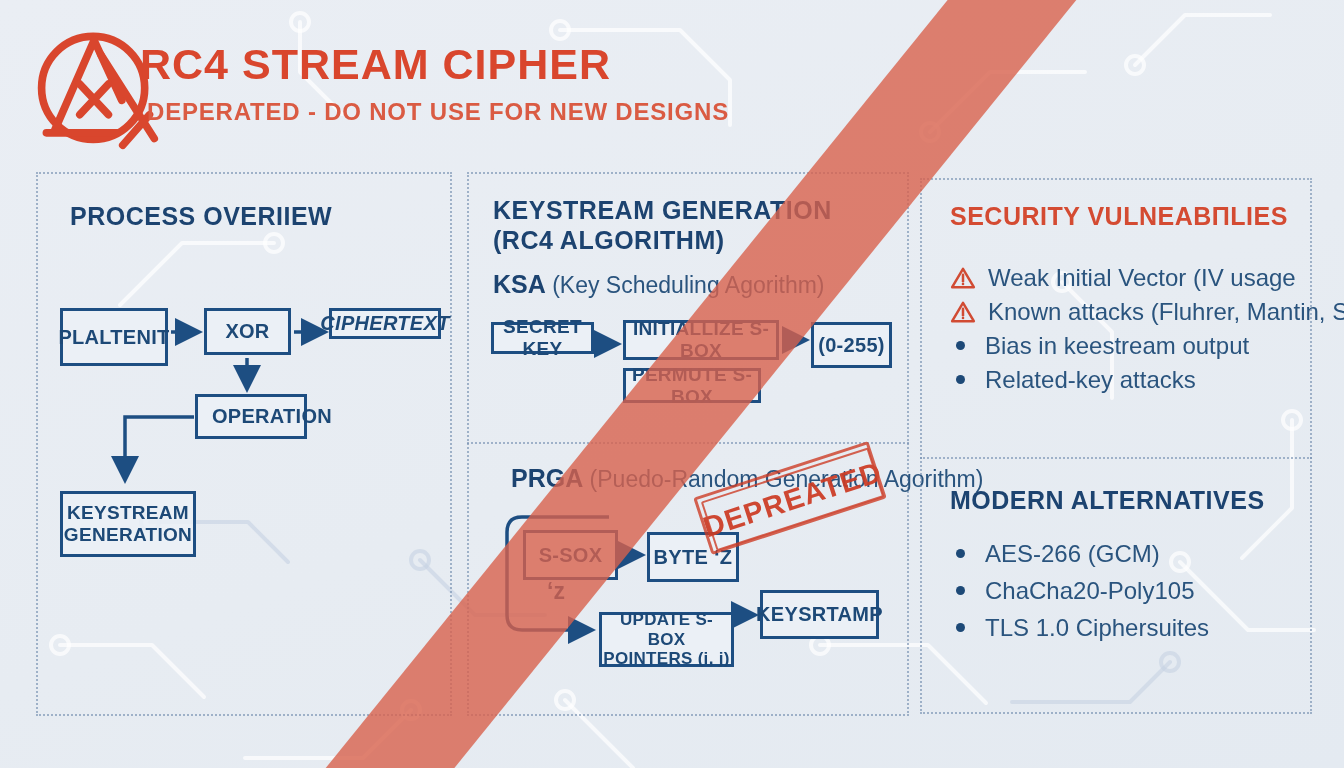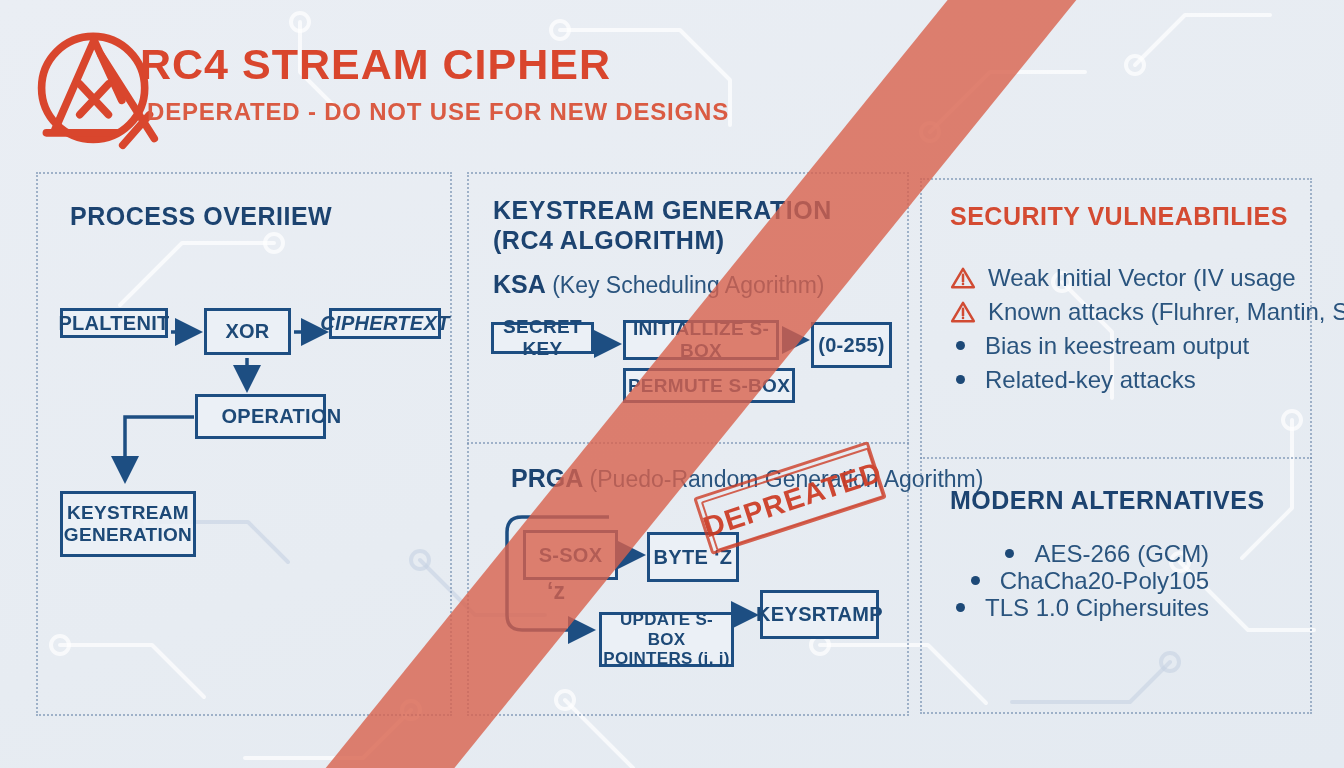--- a/index.html
+++ b/index.html
@@ -40,21 +40,21 @@
   .wire{position:absolute; inset:0; width:100%; height:100%; pointer-events:none;}
 
   .algo-line{position:absolute; white-space:nowrap;}
   .algo-line .lbl{font-size:25px; font-weight:800; color:#1c4370;}
   .algo-line .dsc{font-size:23px; font-weight:500; color:#2a547e;}
 
   .loop-label{position:absolute; font-size:23px; font-weight:700; color:#1d4977;}
 
   
   .vuln-list{position:absolute; left:28px; top:84px; display:flex; flex-direction:column; gap:7px;}
-  .alt-list {position:absolute; left:28px; top:360px; display:flex; flex-direction:column; align-items:flex-end;}
+  .alt-list {position:absolute; left:28px; top:360px; display:flex; flex-direction:column; gap:10px;}
   .li{display:flex; align-items:center; white-space:nowrap; font-size:24px; font-weight:500; color:#2a547e; height:27px;}
   .li .ico{width:26px; height:24px; margin-right:12px; flex:0 0 auto; display:flex; align-items:center;}
   .dot{width:9px; height:9px; border-radius:50%; background:#1d4977; margin:0 20px 0 6px; flex:0 0 auto;}
 
   
   .stripe{
     position:absolute; left:651px; top:-166px; width:100px; height:1100px;
     background:rgba(216,97,76,.8); transform:rotate(39deg); z-index:5; pointer-events:none;
   }
   .stamp{
@@ -134,24 +134,24 @@
         </marker>
       </defs>
       <g fill="none" stroke="#1d4e82" stroke-width="3.5">
         <path d="M133,158 H158" marker-end="url(#ah1)"></path>
         <path d="M256,158 H284" marker-end="url(#ah1)"></path>
         <path d="M209,184 V212" marker-end="url(#ah1)"></path>
         <path d="M156,243 H87 V303" marker-end="url(#ah1)"></path>
       </g>
     </svg>
 
-    <div class="fbox" style="left:22px; top:134px; width:108px; height:30px;">PLALTENIT</div>
+    <div class="fbox" style="left:22px; top:134px; width:108px; height:58px;">PLALTENIT</div>
     <div class="fbox" style="left:166px; top:134px; width:87px; height:47px;">XOR</div>
     <div class="fbox" style="left:291px; top:134px; width:112px; height:31px;font-style:italic;">CIPHERTEXT</div>
-    <div class="fbox" style="left:157px; top:220px; width:131px; height:45px;padding-left:42px;">OPERATION</div>
+    <div class="fbox" style="left:157px; top:220px; width:112px; height:45px;padding-left:42px;">OPERATION</div>
     <div class="fbox" style="left:22px; top:317px; width:136px; height:66px; font-size:19px;">KEYSTREAM
 GENERATION</div>
   </div>
 
   <div class="panel p-mid">
     <div class="p-title" style="left:24px; top:22px;">KEYSTREAM GENERATION
 (RC4 ALGORITHM)</div>
 
     <div class="algo-line" style="left:24px; top:96px;">
       <span class="lbl">KSA</span><span class="dsc"> (Key Scheduling Agorithm)</span>
@@ -174,21 +174,21 @@
         <path d="M313,166 H334" marker-end="url(#ah2)"></path>
         <path d="M151,381 H170" marker-end="url(#ah2)"></path>
         <path d="M140,343 H53 Q38,343 38,358 V441 Q38,456 53,456 H120" marker-end="url(#ah2)"></path>
         <path d="M266,441 H283" marker-end="url(#ah2)"></path>
       </g>
     </svg>
 
     <div class="fbox" style="left:22px; top:148px; width:103px; height:32px; font-size:19px;">SECRET KEY</div>
     <div class="fbox" style="left:154px; top:146px; width:156px; height:40px; font-size:19px;">INITIALLIZE S-BOX</div>
     <div class="fbox" style="left:342px; top:148px; width:81px; height:46px;">(0-255)</div>
-    <div class="fbox" style="left:154px; top:194px; width:172px; height:35px; font-size:19px;text-align:center;">PERMUTE S-BOX</div>
+    <div class="fbox" style="left:154px; top:194px; width:138px; height:35px; font-size:19px;text-align:center;">PERMUTE S-BOX</div>
 
     <div class="fbox" style="left:54px; top:356px; width:95px; height:50px;">S-SOX</div>
     <div class="fbox" style="left:178px; top:358px; width:92px; height:50px;">BYTE ‘Z</div>
     <div class="loop-label" style="left:78px; top:404px;">‘z</div>
     <div class="fbox" style="left:130px; top:438px; width:135px; height:55px; font-size:17px;">UPDATE S-BOX
 POINTERS (i, j)</div>
     <div class="fbox" style="left:291px; top:416px; width:119px; height:49px;">KEYSRTAMP</div>
   </div>
 
   <div class="panel p-right">

